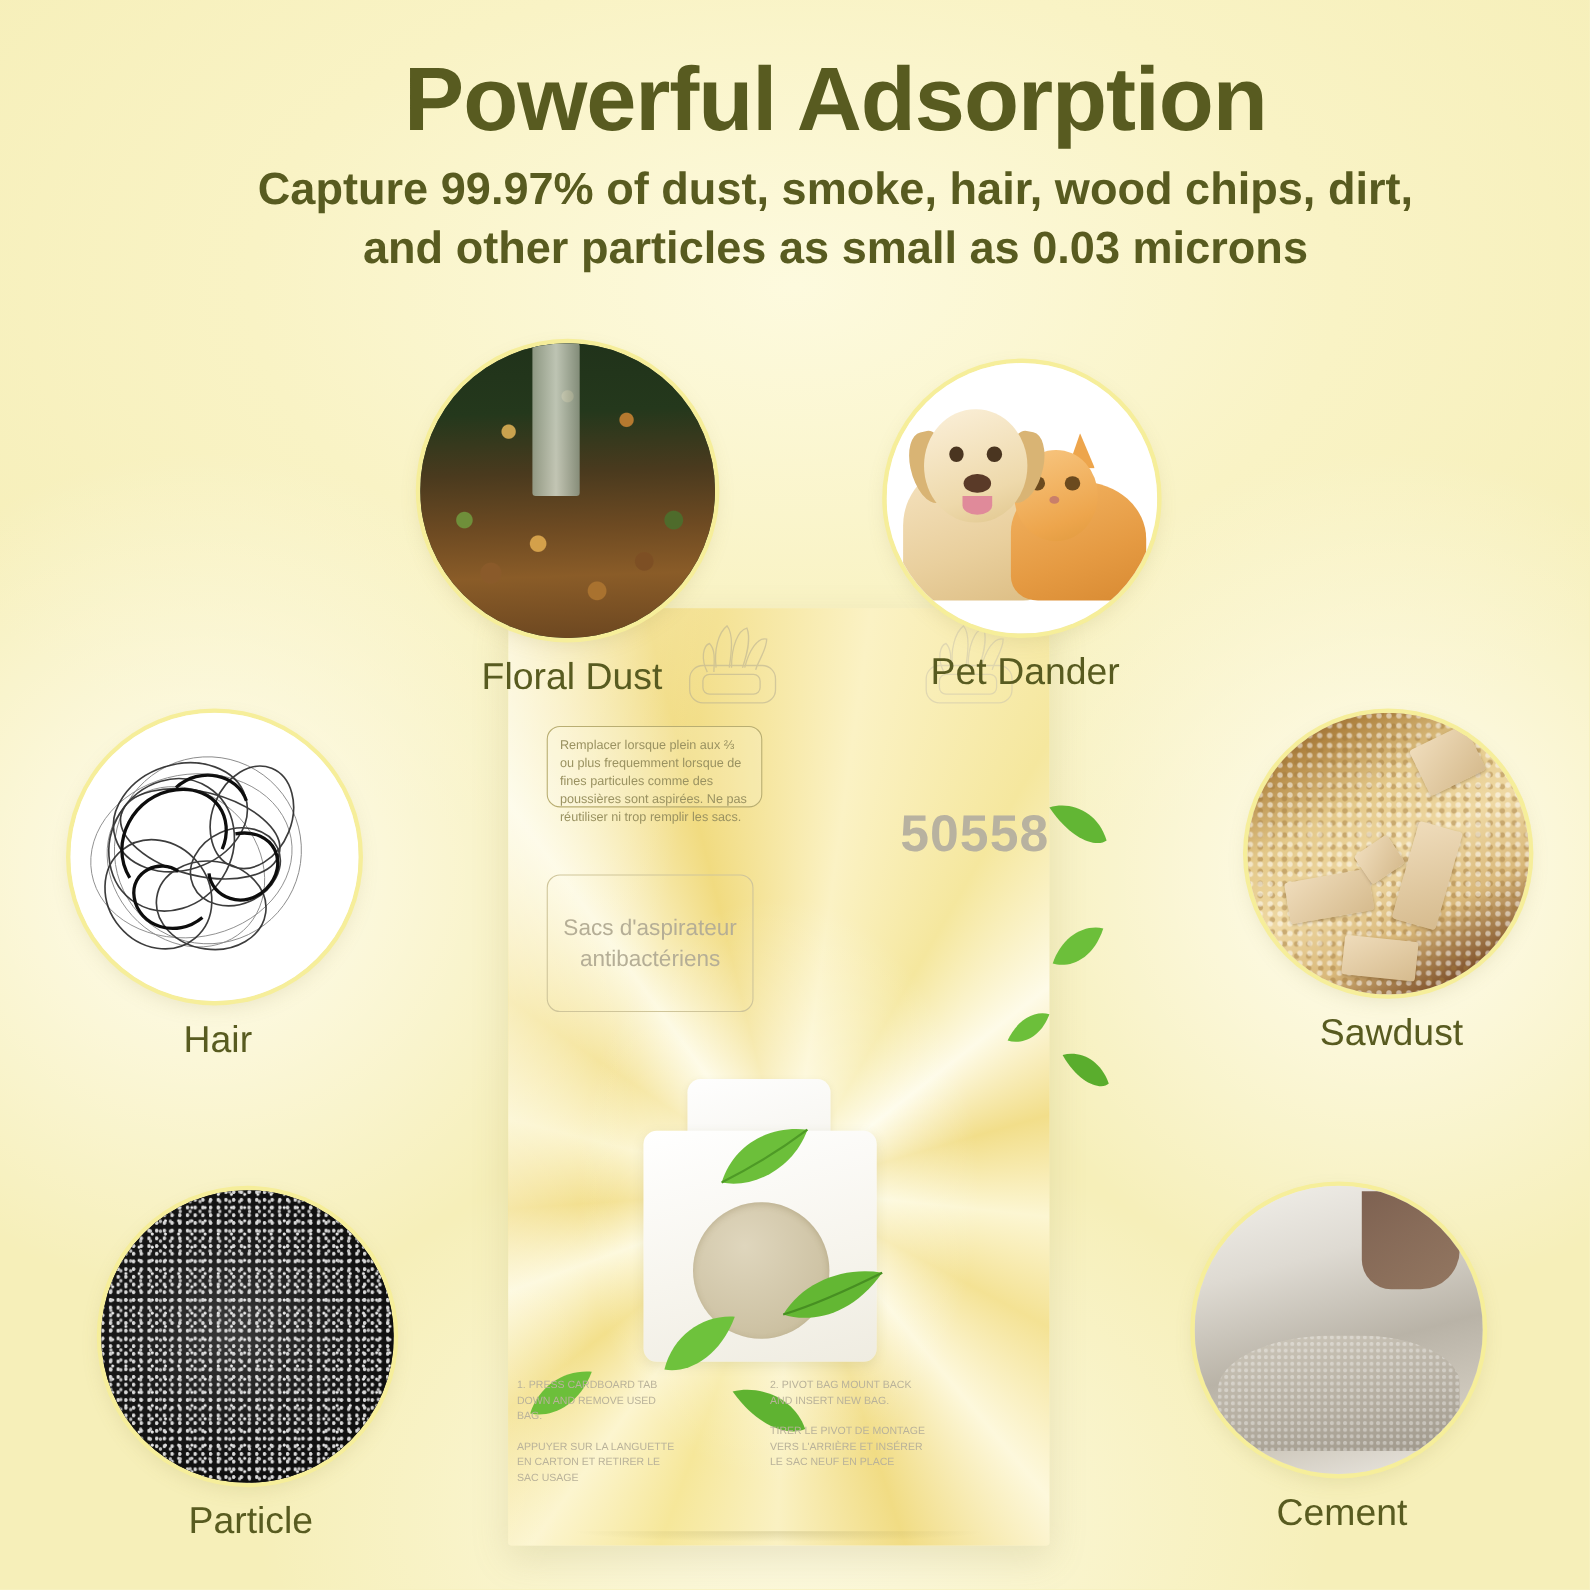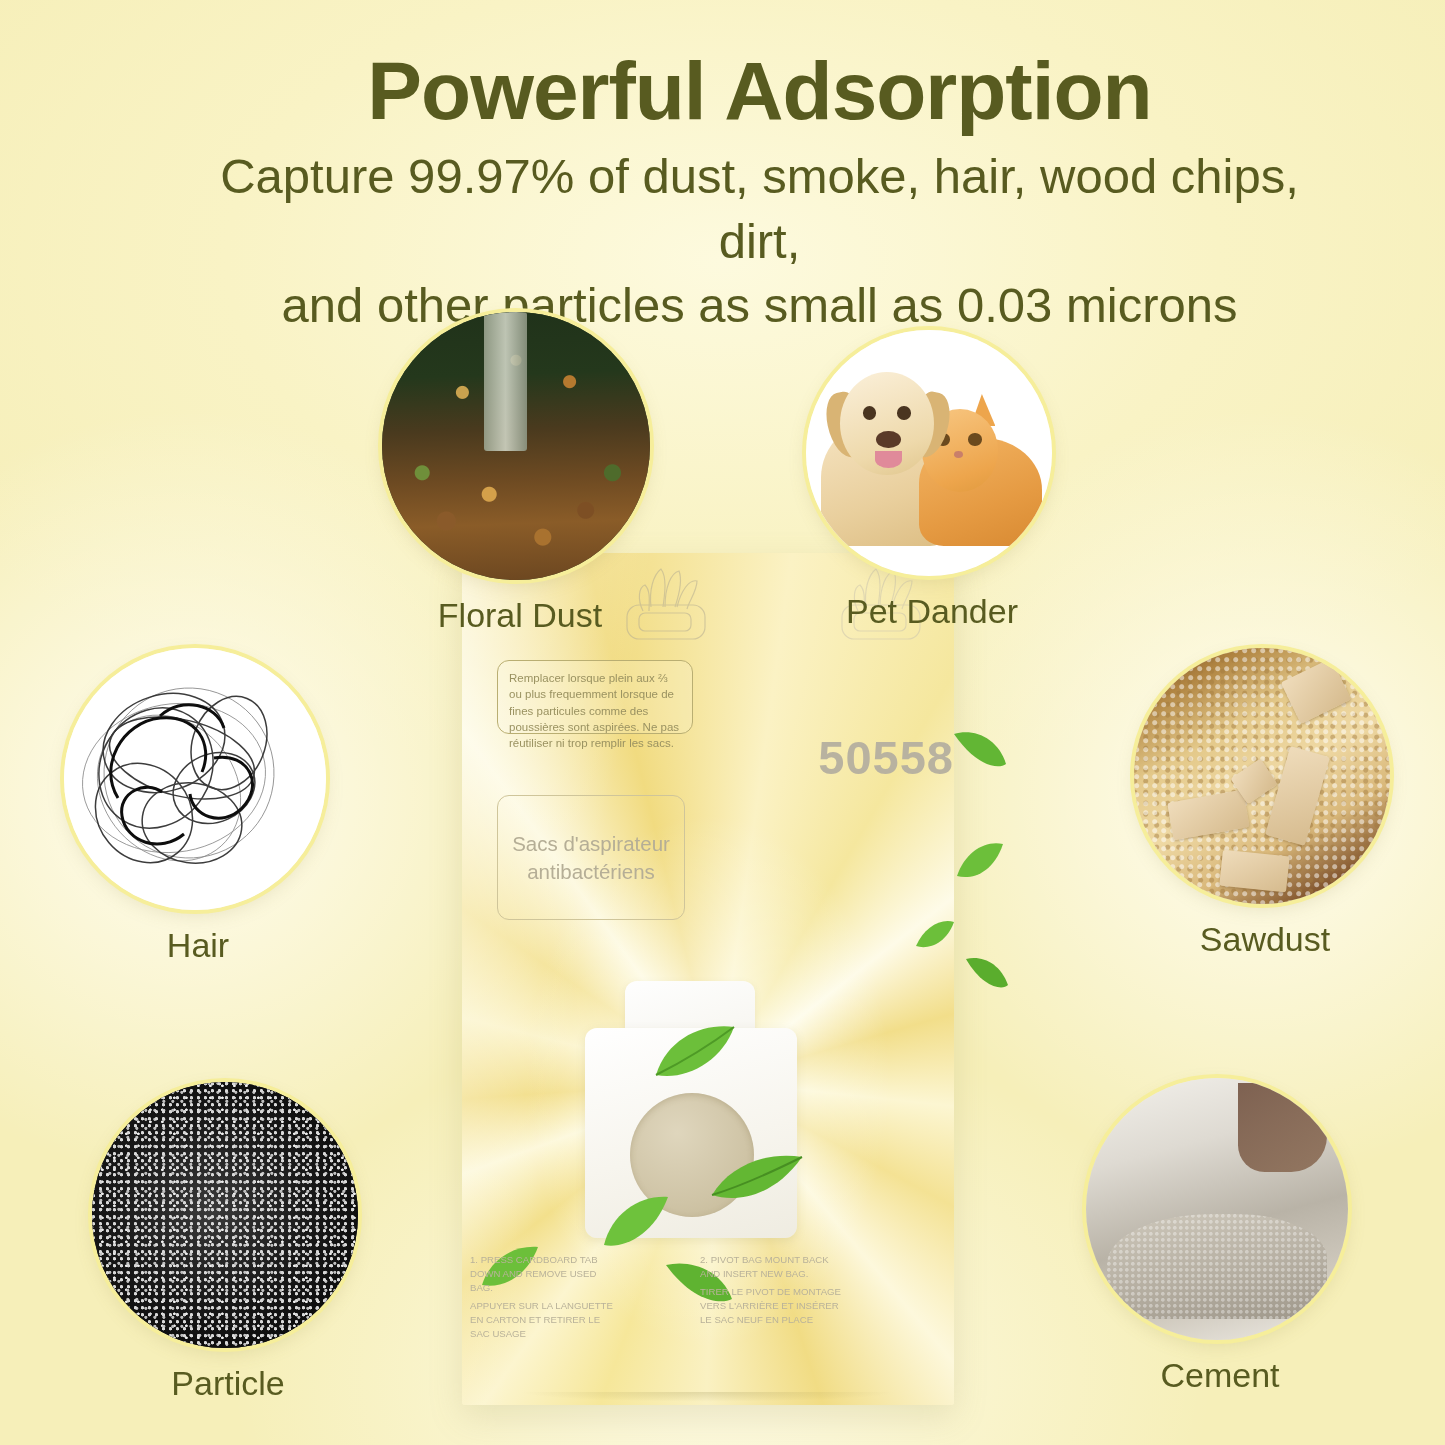--- a/index.html
+++ b/index.html
@@ -18,21 +18,21 @@
     background:
       radial-gradient(ellipse 620px 620px at 13% 55%, #fffdf0 0%, rgba(255,253,240,0) 62%),
       radial-gradient(ellipse 620px 620px at 87% 55%, #fffdf0 0%, rgba(255,253,240,0) 62%),
       radial-gradient(ellipse 700px 500px at 50% 95%, #fdfae2 0%, rgba(253,250,226,0) 70%);
     pointer-events:none;}
 
   
   .header{position:absolute;left:0;top:48px;width:1445px;text-align:center;margin-left:37px;}
   .title{font-size:82px;font-weight:bold;color:#585b20;letter-spacing:-1px;line-height:1.05;
          margin:0 0 10px 0;}
-  .subtitle{font-size:49px;color:#585b20;line-height:1.32;margin:0 auto;width:1160px;font-weight:400;}
+  .subtitle{font-size:41px;color:#585b20;line-height:1.32;margin:0 auto;width:1160px;font-weight:700;}
 
   
   .bag{position:absolute;left:462px;top:553px;width:492px;height:852px;overflow:hidden;
     border-radius:3px;
     background:
       conic-gradient(from 200deg at 52% 62%,
         #f6e79a 0deg,#fcf5cf 16deg,#f3e08c 32deg,#fdf8da 50deg,
         #f2dd86 66deg,#fbf3c8 84deg,#f4e294 104deg,#fdf9e0 124deg,
         #f1db80 146deg,#fbf2c4 168deg,#f5e79e 190deg,#fefbe8 212deg,
         #f2de8a 234deg,#fcf6d2 256deg,#f4e294 278deg,#fdf8dc 300deg,
@@ -71,21 +71,21 @@
     border-radius:12px 12px 4px 4px;box-shadow:0 2px 6px rgba(150,140,80,.13);}
   .collar-hole{position:absolute;left:168px;top:540px;width:124px;height:124px;border-radius:50%;
     background:radial-gradient(circle at 38% 32%, #dfd6bd 0%, #cfc4a6 62%, #c3b795 100%);
     box-shadow:inset 0 2px 6px rgba(120,105,60,.25);}
 
   
   .steps{position:absolute;left:0;top:700px;width:492px;color:#b9b29a;font-size:9.6px;line-height:1.45;}
   .step{position:absolute;width:150px;}
   .step-1{left:8px;top:0;}
   .step-2{left:238px;top:0;}
-  .step-sub{margin-top:4px;}
+  .step-sub{margin-top:14px;}
   .hand{position:absolute;width:118px;height:86px;opacity:.55;}
   .hand-1{left:155px;top:12px;}
   .hand-2{left:368px;top:12px;}
 
   
   .leaf{position:absolute;pointer-events:none;}
 
   
   .feature{position:absolute;text-align:center;}
   .circ{border-radius:50%;overflow:hidden;position:relative;

